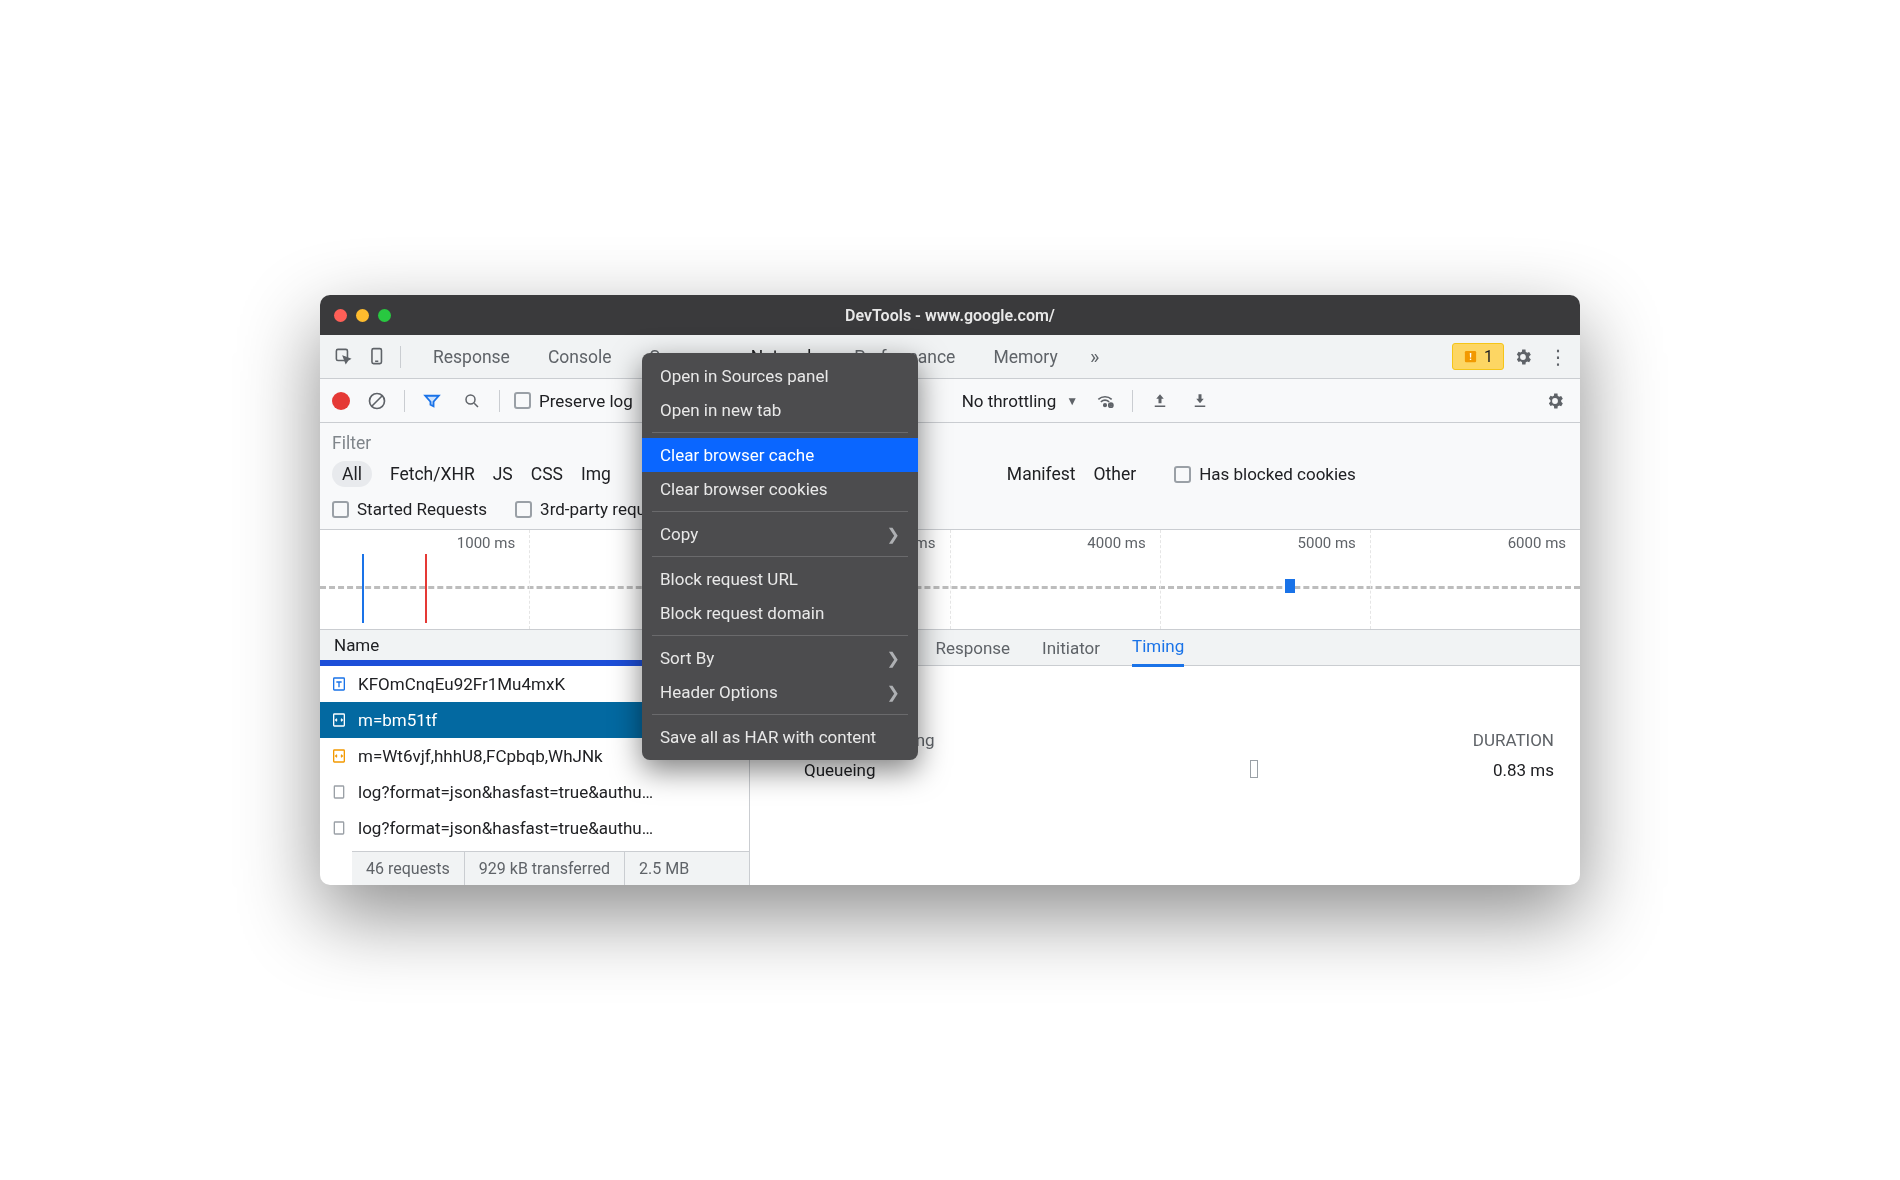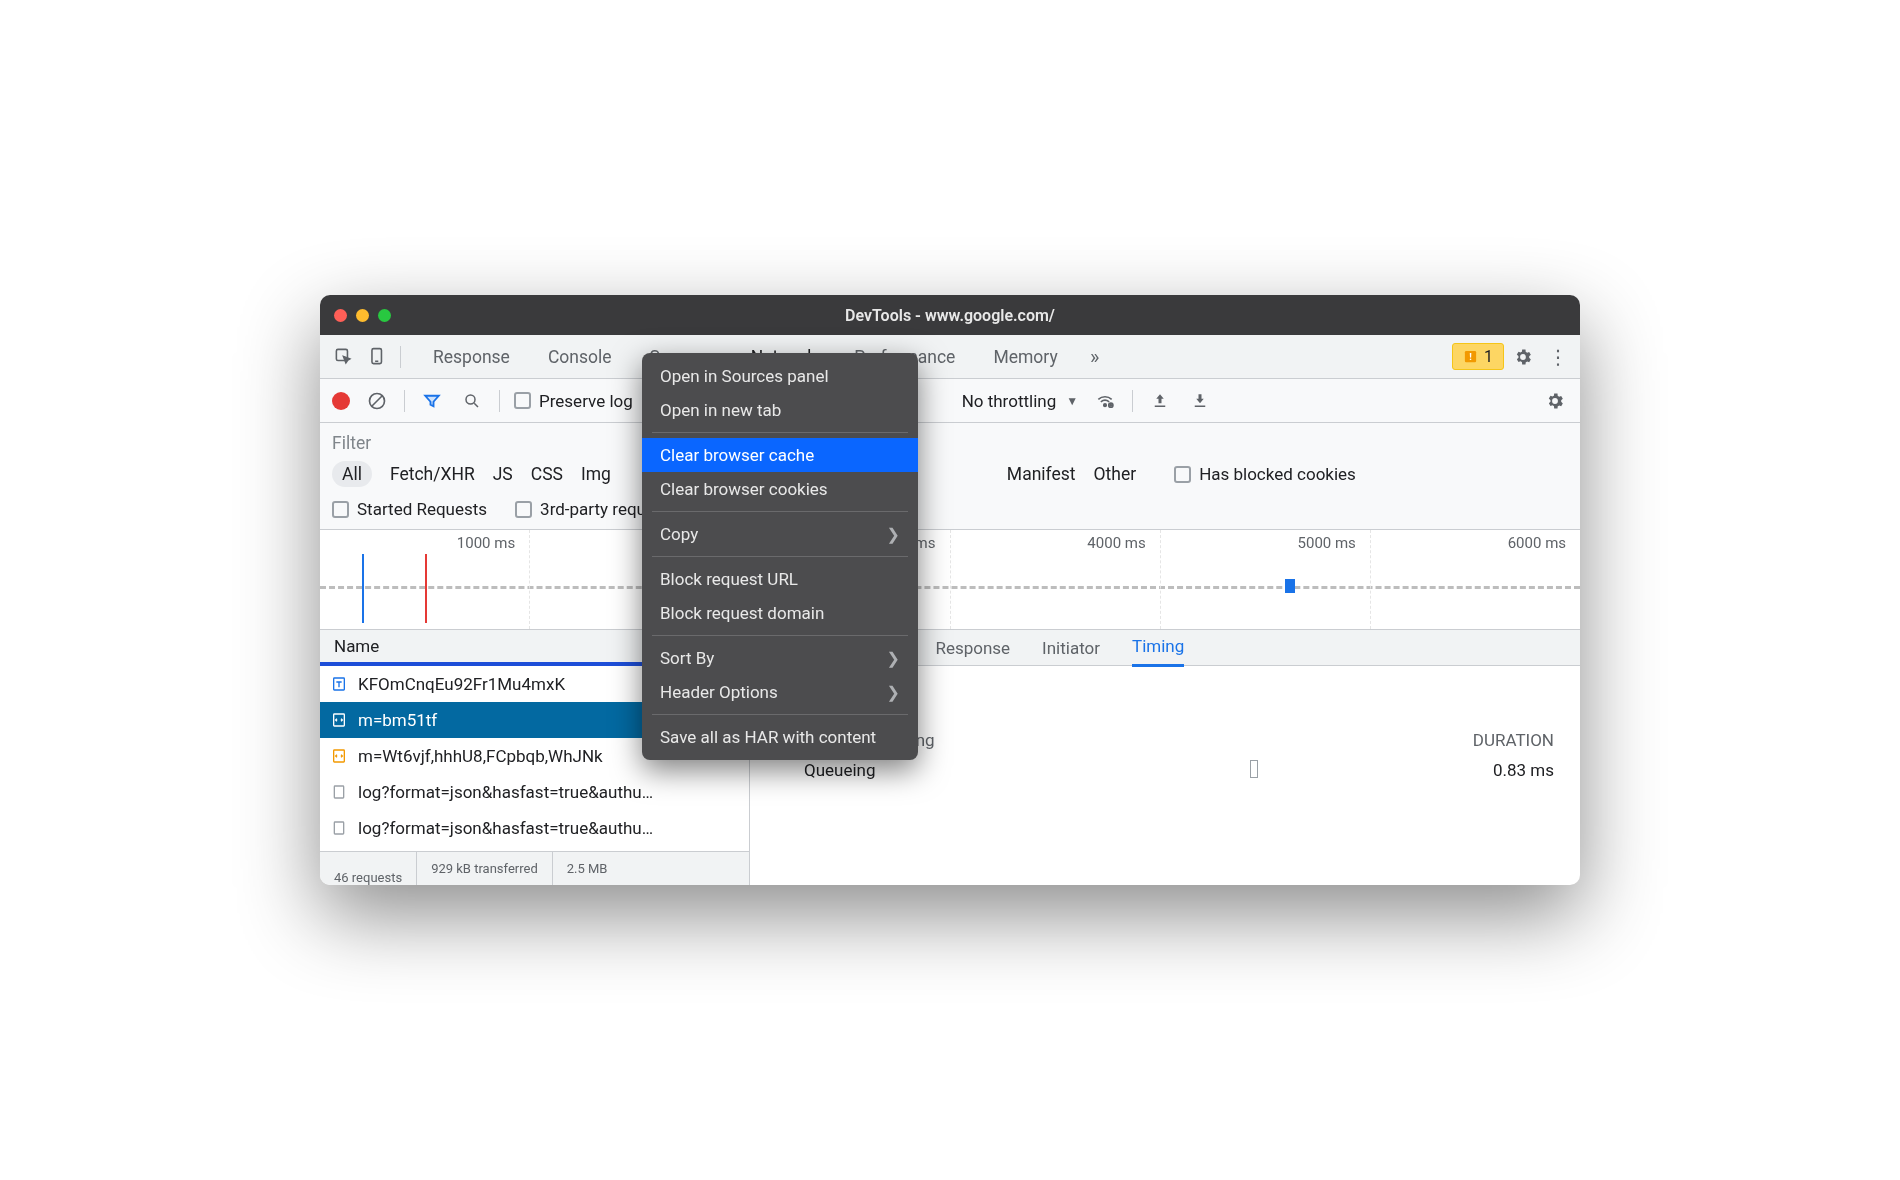--- a/index.html
+++ b/index.html
@@ -33,26 +33,26 @@
 .timeline { height: 100px; border-bottom: 1px solid #cacdd1; background: #fff; position: relative; display: flex; }
 .tl-col { flex: 1; position: relative; border-right: 1px dashed #e5e5e5; padding-top: 6px; text-align: right; font-size: 15px; color: #5f6368; }
 .tl-col:last-child { border-right: none; }
 .tl-col .lbl { position: absolute; right: 14px; top: 4px; }
 .tl-redline { position: absolute; top: 24px; bottom: 6px; width: 2px; background: #e53935; }
 .tl-blueline { position: absolute; top: 24px; bottom: 6px; width: 2px; background: #1a73e8; }
 .tl-dash { border-top: 3px dashed #bdbdbd; position: absolute; top: 56px; left: 0; right: 0; }
 .tl-blue-box { position: absolute; top: 49px; width: 10px; height: 14px; background: #1a73e8; }
 .panes { display: flex; height: 255px; }
 .left-pane { width: 430px; border-right: 1px solid #cacdd1; display: flex; flex-direction: column; }
-.col-header { height: 36px; display: flex; align-items: center; padding: 0 14px; font-size: 17px; color: #202124; border-bottom: 4px solid #1d4ed8; background: #f1f3f4; }
+.col-header { height: 36px; display: flex; align-items: center; padding: 0 14px; font-size: 17px; color: #202124; border-bottom: 6px solid #1d4ed8; background: #f1f3f4; }
 .req-list { flex: 1; overflow: hidden; }
 .req-row { height: 36px; display: flex; align-items: center; gap: 10px; padding: 0 10px; font-size: 17px; color: #202124; white-space: nowrap; overflow: hidden; text-overflow: ellipsis; cursor: pointer; }
 .req-row.selected { background: #0369a1; color: #fff; }
 .req-ico { width: 18px; height: 18px; flex-shrink: 0; display: inline-flex; align-items: center; justify-content: center; }
-.statusbar { height: 34px; background: #f1f3f4; border-top: 1px solid #cacdd1; display: flex; align-items: flex-end; font-size: 13px; color: #5f6368; }
+.statusbar { height: 34px; background: #f1f3f4; border-top: 1px solid #cacdd1; display: flex; align-items: center; font-size: 16px; color: #5f6368; margin-left: 32px; }
 .statusbar span { padding: 0 14px; }
 .statusbar .vsep { border-left: 1px solid #cacdd1; height: 100%; display: flex; align-items: center; }
 .right-pane { flex: 1; display: flex; flex-direction: column; }
 .detail-tabs { height: 36px; display: flex; align-items: center; gap: 32px; padding: 0 22px; border-bottom: 1px solid #cacdd1; font-size: 17px; color: #5f6368; background: #f1f3f4; }
 .dtab { cursor: pointer; padding-bottom: 8px; padding-top: 8px; }
 .dtab.active { color: #1a73e8; border-bottom: 3px solid #1a73e8; }
 .detail-body { padding: 22px 26px; font-size: 17px; color: #202124; }
 .sched-row { display: flex; justify-content: space-between; margin-top: 22px; color: #5f6368; }
 .sched-sub { display: flex; justify-content: space-between; margin-top: 10px; padding-left: 28px; color: #202124; }
 .context-menu { position: absolute; top: 58px; left: 322px; width: 276px; background: #4c4c4e; border-radius: 8px; box-shadow: 0 10px 30px rgba(0,0,0,0.5); padding: 6px 0; z-index: 100; color: #e8e8e8; font-size: 17px; }

